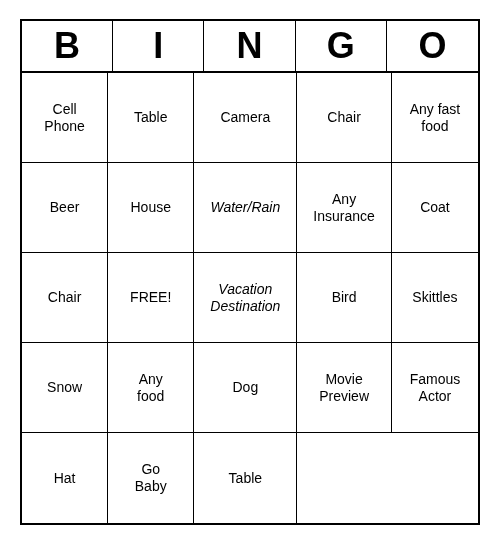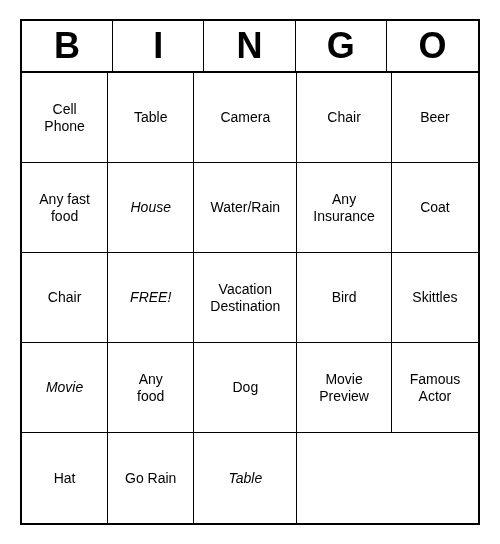--- a/index.html
+++ b/index.html
@@ -52,24 +52,24 @@
       border-right: none;
     }
     .bingo-cell:nth-child(n+21) {
       border-bottom: none;
     }
     .bingo-cell .cell-text {
       font-size: inherit;
     }
     
     .size-xl { font-size: 26px; font-weight: normal; }
-    .size-lg { font-size: 22px; font-weight: normal; font-style: italic; }
+    .size-lg { font-size: 22px; font-weight: normal; }
     .size-md { font-size: 16px; }
     .size-sm { font-size: 13px; }
-    .size-xs { font-size: 11px; }
+    .size-xs { font-size: 11px; font-style: italic; }
   </style>
 </head>
 <body>
 
 <div class="bingo-card">
   <div class="bingo-header">
   <div class="bingo-header-cell">B</div>
       <div class="bingo-header-cell">I</div>
       <div class="bingo-header-cell">N</div>
       <div class="bingo-header-cell">G</div>
@@ -82,24 +82,24 @@
       <div class="bingo-cell">
         <span class="cell-text size-xl">Table</span>
       </div>
       <div class="bingo-cell">
         <span class="cell-text size-md">Camera</span>
       </div>
       <div class="bingo-cell">
         <span class="cell-text size-xl">Chair</span>
       </div>
       <div class="bingo-cell">
-        <span class="cell-text size-xl">Beer</span>
+        <span class="cell-text size-md">Any fast food</span>
       </div>
       <div class="bingo-cell">
-        <span class="cell-text size-md">Any fast food</span>
+        <span class="cell-text size-xl">Beer</span>
       </div>
       <div class="bingo-cell">
         <span class="cell-text size-lg">House</span>
       </div>
       <div class="bingo-cell">
         <span class="cell-text size-xs">Water/Rain</span>
       </div>
       <div class="bingo-cell">
         <span class="cell-text size-sm">Any Insurance</span>
       </div>
@@ -115,37 +115,37 @@
       <div class="bingo-cell">
         <span class="cell-text size-xs">Vacation Destination</span>
       </div>
       <div class="bingo-cell">
         <span class="cell-text size-xl">Bird</span>
       </div>
       <div class="bingo-cell">
         <span class="cell-text size-sm">Skittles</span>
       </div>
       <div class="bingo-cell">
-        <span class="cell-text size-lg">Movie</span>
+        <span class="cell-text size-lg">Snow</span>
       </div>
       <div class="bingo-cell">
         <span class="cell-text size-md">Any food</span>
       </div>
       <div class="bingo-cell">
         <span class="cell-text size-xl">Dog</span>
       </div>
       <div class="bingo-cell">
         <span class="cell-text size-sm">Movie Preview</span>
       </div>
       <div class="bingo-cell">
         <span class="cell-text size-sm">Famous Actor</span>
       </div>
       <div class="bingo-cell">
         <span class="cell-text size-xl">Hat</span>
       </div>
       <div class="bingo-cell">
-        <span class="cell-text size-md">Go Rain</span>
+        <span class="cell-text size-md">Go Baby</span>
       </div>
       <div class="bingo-cell">
         <span class="cell-text size-lg">Table</span>
       </div>
     </div>
 </div>
 
 </body></html>

